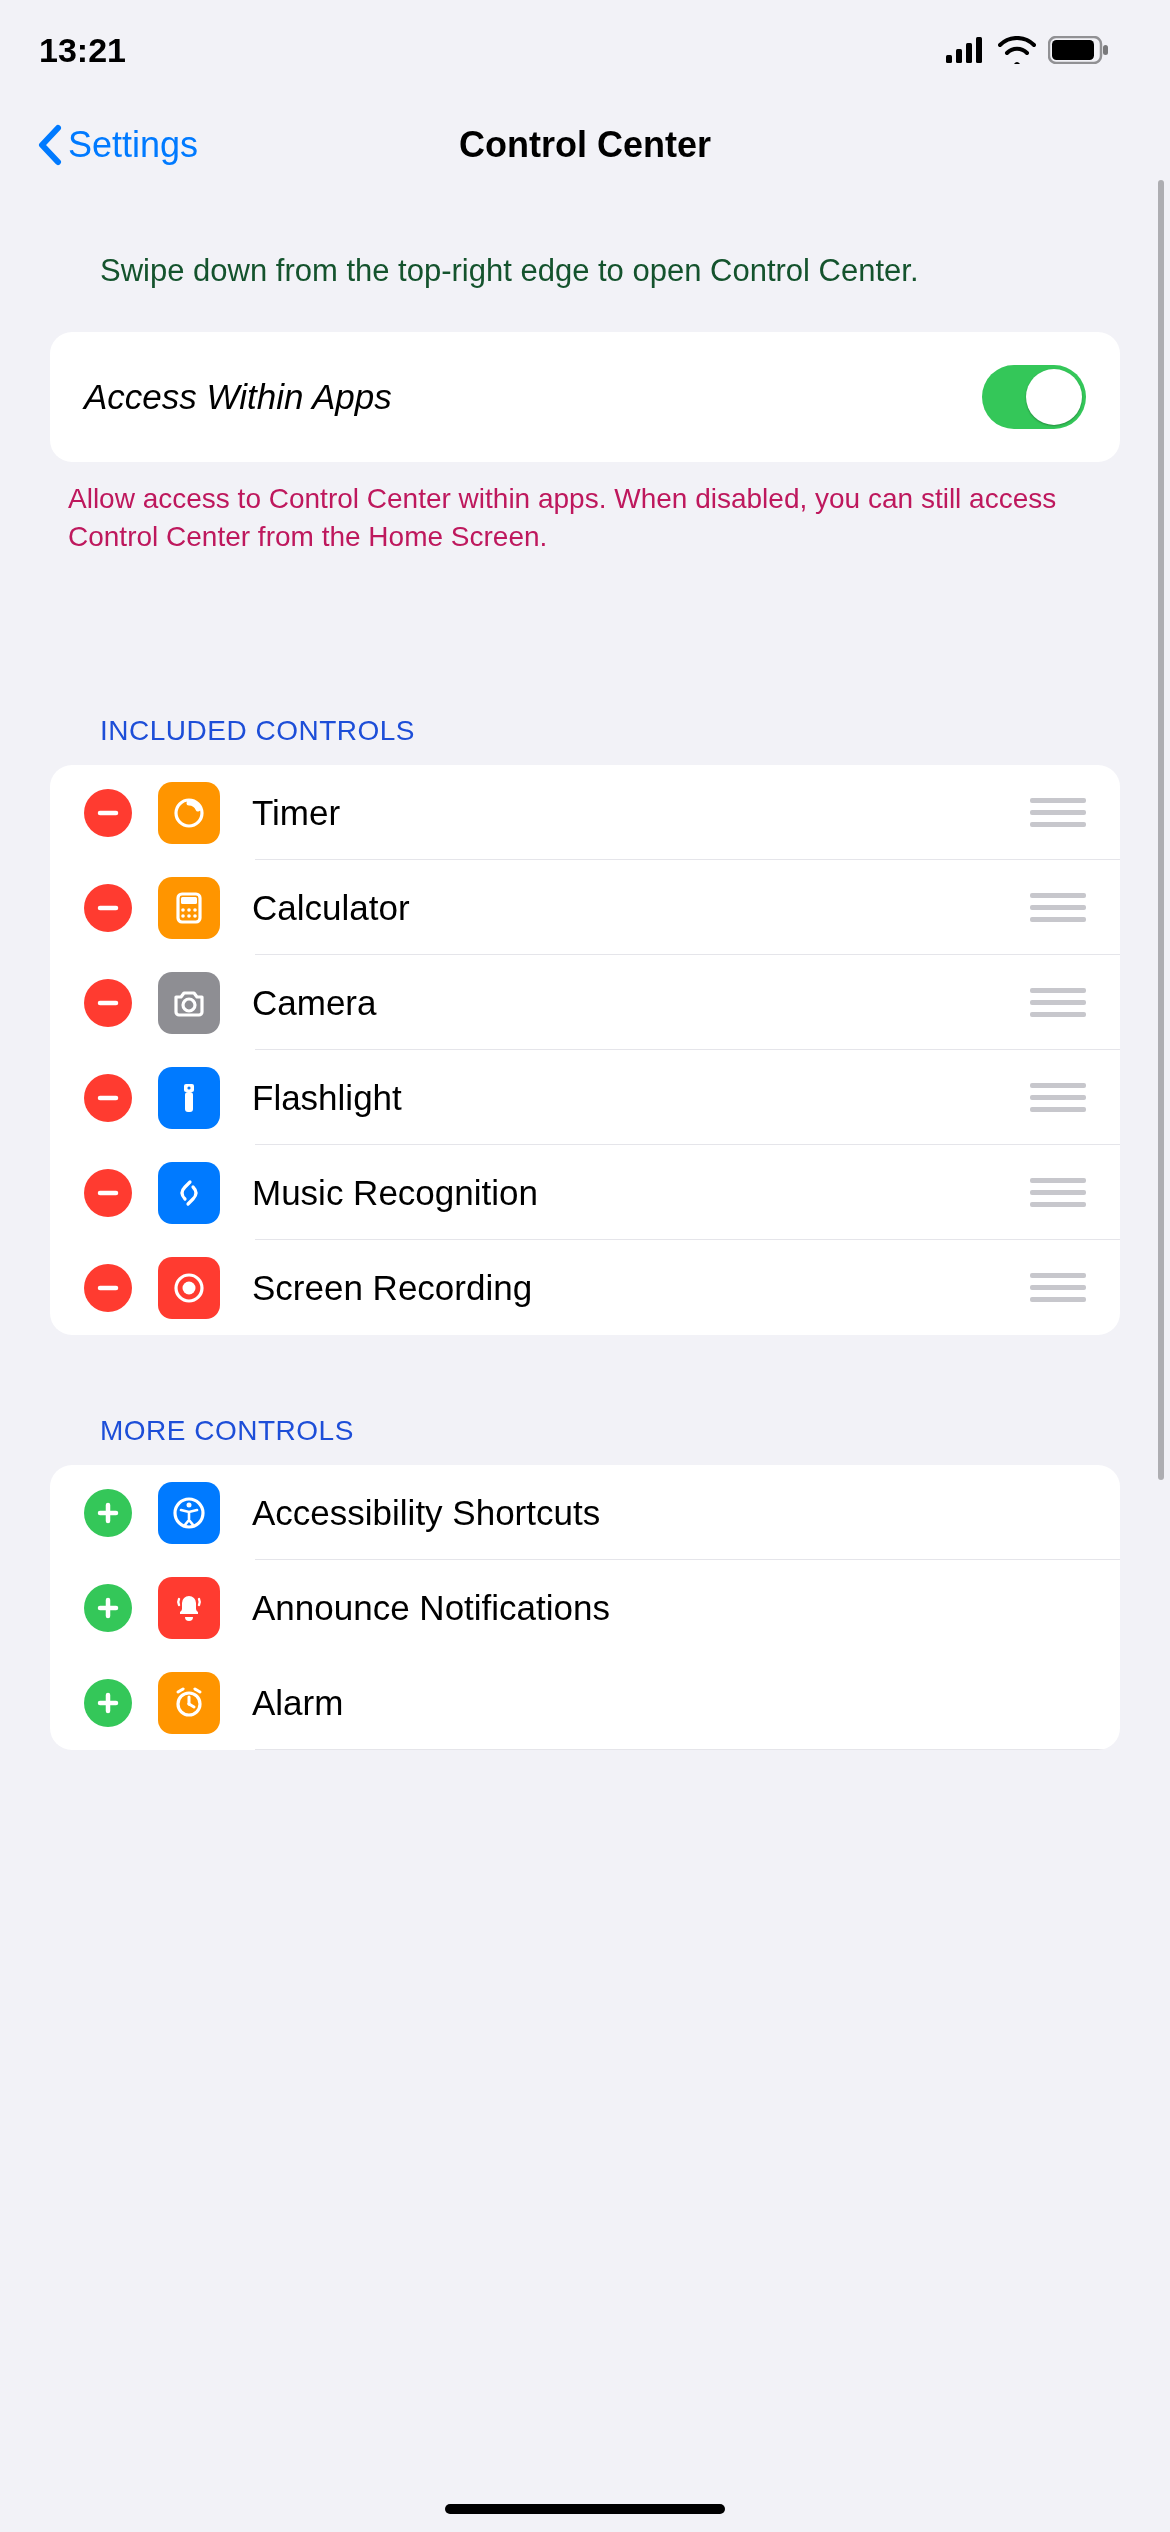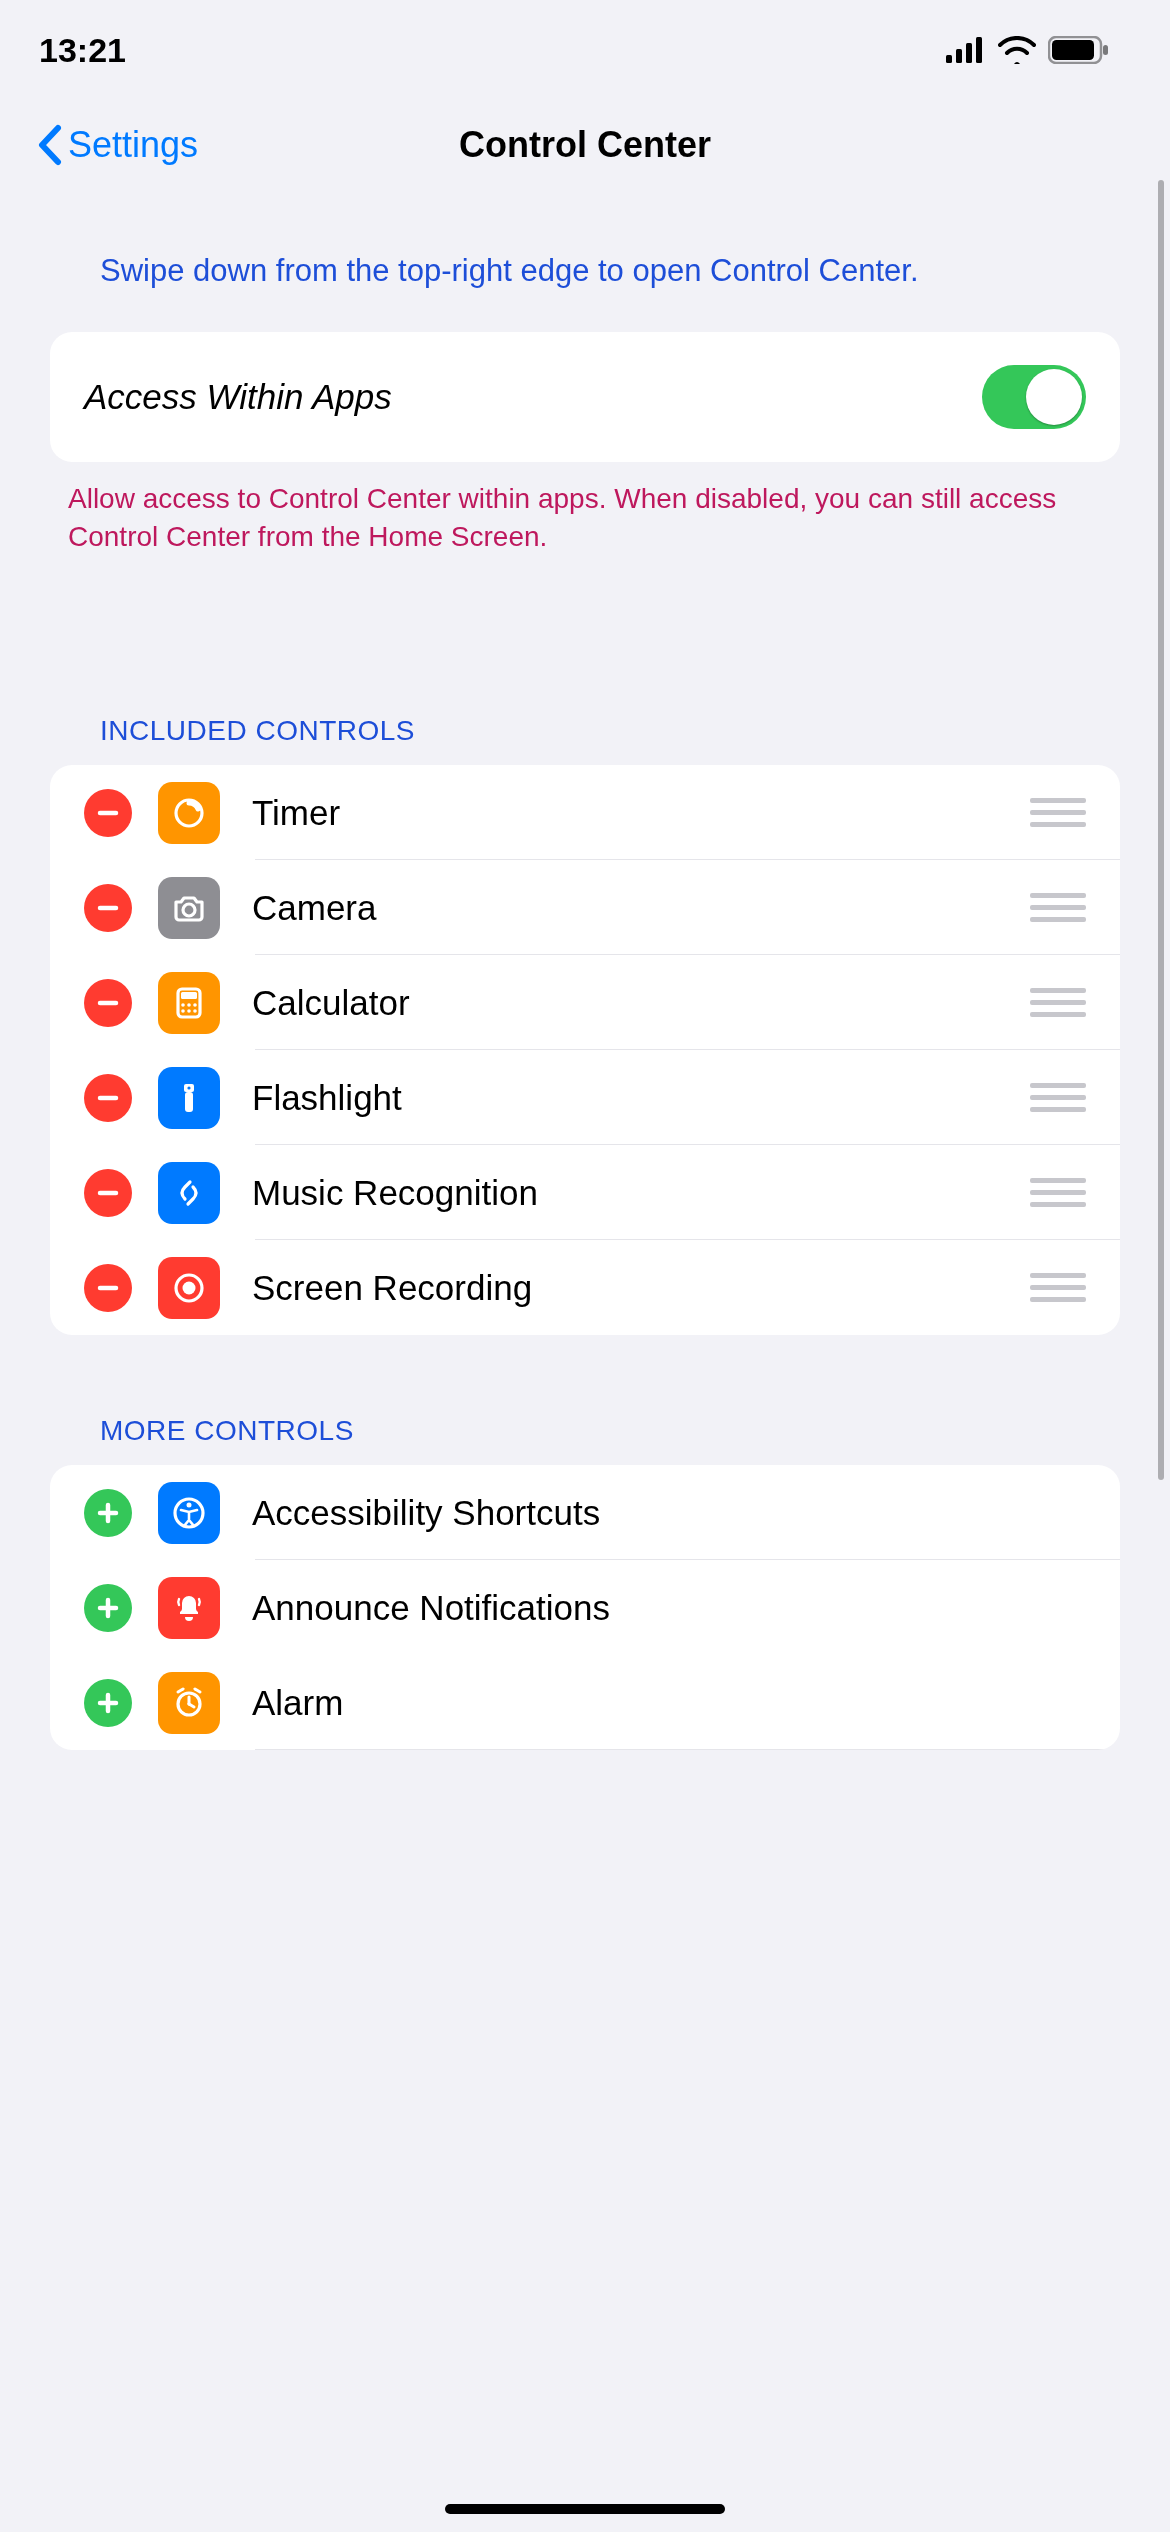--- a/index.html
+++ b/index.html
@@ -54,21 +54,21 @@
     position: absolute;
     left: 50%;
     transform: translateX(-50%);
     font-size: 36px;
     font-weight: 600;
   }
 
   
   .intro {
     padding: 60px 60px 40px 100px;
-    color: #1d4ed8;
+    color: #14532d;
     font-size: 31px;
     line-height: 1.35;
   }
   .footer-note {
     padding: 18px 60px 0 68px;
     color: #be185d;
     font-size: 28px;
     line-height: 1.35;
   }
 
@@ -281,40 +281,20 @@
         <span></span>
       </div>
       <div class="row-sep"></div>
     </div>
     <div class="row">
       <div class="action-btn action-remove">
         <svg width="26" height="26" viewBox="0 0 26 26">
           <line x1="5" y1="13" x2="21" y2="13" stroke="#fff" stroke-width="4.5" stroke-linecap="round"></line>
         </svg>
       </div>
-      <div class="app-icon" style="background: rgb(142, 142, 147);">
-        <svg width="40" height="40" viewBox="0 0 40 40">
-          <path d="M7 14 h5 l3-4 h10 l3 4 h5 v15 a3 3 0 0 1-3 3 H10 a3 3 0 0 1-3-3 Z" stroke="#fff" stroke-width="3.2" fill="none" stroke-linecap="round" stroke-linejoin="round"></path>
-          <circle cx="20" cy="22" r="6" stroke="#fff" stroke-width="3.2" fill="none" stroke-linecap="round" stroke-linejoin="round"></circle>
-        </svg>
-      </div>
-      <div class="row-label">Camera</div>
-      <div class="grip">
-        <span></span>
-        <span></span>
-        <span></span>
-      </div>
-      <div class="row-sep"></div>
-    </div>
-    <div class="row">
-      <div class="action-btn action-remove">
-        <svg width="26" height="26" viewBox="0 0 26 26">
-          <line x1="5" y1="13" x2="21" y2="13" stroke="#fff" stroke-width="4.5" stroke-linecap="round"></line>
-        </svg>
-      </div>
       <div class="app-icon" style="background: rgb(255, 149, 0);">
         <svg width="40" height="40" viewBox="0 0 40 40">
           <rect x="9" y="6" width="22" height="28" rx="4" stroke="#fff" stroke-width="3.2" fill="none" stroke-linecap="round" stroke-linejoin="round"></rect>
           <rect x="12" y="9" width="16" height="7" rx="1.5" fill="#fff"></rect>
           <circle cx="14" cy="22" r="1.8" fill="#fff"></circle>
           <circle cx="20" cy="22" r="1.8" fill="#fff"></circle>
           <circle cx="26" cy="22" r="1.8" fill="#fff"></circle>
           <circle cx="14" cy="28" r="1.8" fill="#fff"></circle>
           <circle cx="20" cy="28" r="1.8" fill="#fff"></circle>
           <circle cx="26" cy="28" r="1.8" fill="#fff"></circle>
@@ -327,20 +307,40 @@
         <span></span>
       </div>
       <div class="row-sep"></div>
     </div>
     <div class="row">
       <div class="action-btn action-remove">
         <svg width="26" height="26" viewBox="0 0 26 26">
           <line x1="5" y1="13" x2="21" y2="13" stroke="#fff" stroke-width="4.5" stroke-linecap="round"></line>
         </svg>
       </div>
+      <div class="app-icon" style="background: rgb(142, 142, 147);">
+        <svg width="40" height="40" viewBox="0 0 40 40">
+          <path d="M7 14 h5 l3-4 h10 l3 4 h5 v15 a3 3 0 0 1-3 3 H10 a3 3 0 0 1-3-3 Z" stroke="#fff" stroke-width="3.2" fill="none" stroke-linecap="round" stroke-linejoin="round"></path>
+          <circle cx="20" cy="22" r="6" stroke="#fff" stroke-width="3.2" fill="none" stroke-linecap="round" stroke-linejoin="round"></circle>
+        </svg>
+      </div>
+      <div class="row-label">Camera</div>
+      <div class="grip">
+        <span></span>
+        <span></span>
+        <span></span>
+      </div>
+      <div class="row-sep"></div>
+    </div>
+    <div class="row">
+      <div class="action-btn action-remove">
+        <svg width="26" height="26" viewBox="0 0 26 26">
+          <line x1="5" y1="13" x2="21" y2="13" stroke="#fff" stroke-width="4.5" stroke-linecap="round"></line>
+        </svg>
+      </div>
       <div class="app-icon" style="background: rgb(0, 122, 255);">
         <svg width="40" height="40" viewBox="0 0 40 40">
           <rect x="15" y="6" width="10" height="8" rx="2" fill="#fff"></rect>
           <circle cx="20" cy="10" r="1.6" fill="#007aff"></circle>
           <rect x="16" y="14" width="8" height="20" rx="3" fill="#fff"></rect>
         </svg>
       </div>
       <div class="row-label">Flashlight</div>
       <div class="grip">
         <span></span>

